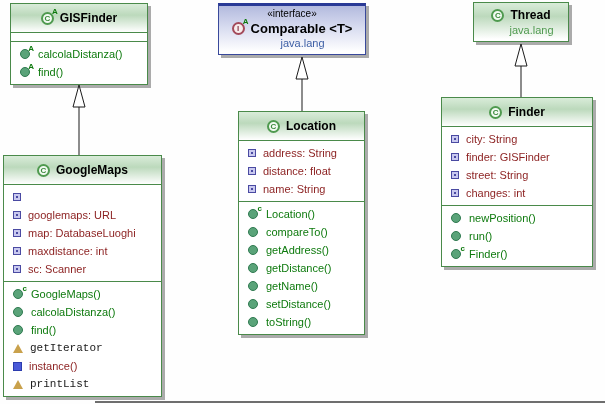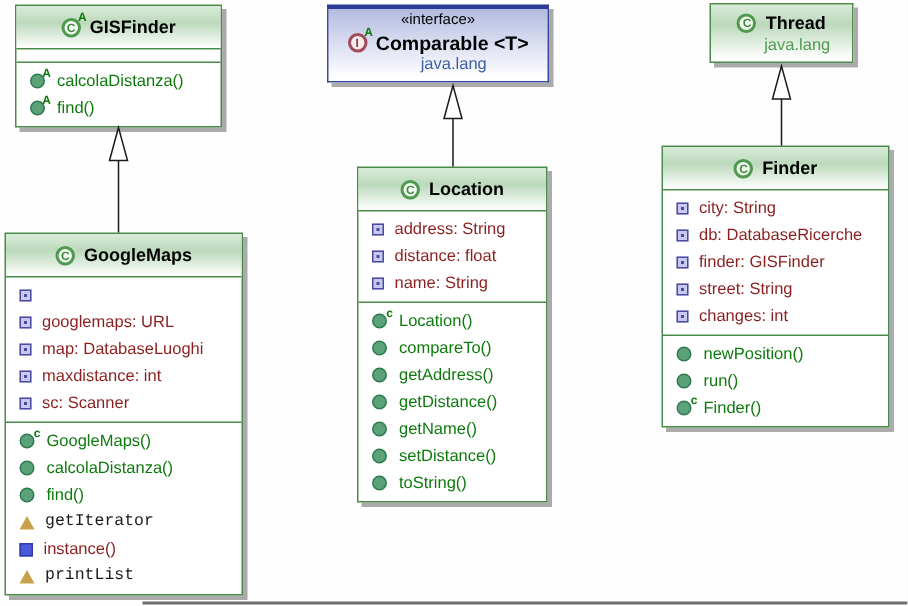--- a/index.html
+++ b/index.html
@@ -282,24 +282,20 @@
     <div class="box-header">
       <span class="icw">
         <span class="hcirc">C</span>
       </span>
       <span class="title" style="margin-left:5px;">Finder</span>
     </div>
     <div class="section">
       <div class="row">
         <span class="f-sq"></span>
         <span class="txt field-text">city: String</span>
-      </div>
-      <div class="row">
-        <span class="f-sq"></span>
-        <span class="txt field-text">db: DatabaseRicerche</span>
       </div>
       <div class="row">
         <span class="f-sq"></span>
         <span class="txt field-text">finder: GISFinder</span>
       </div>
       <div class="row">
         <span class="f-sq"></span>
         <span class="txt field-text">street: String</span>
       </div>
       <div class="row">

